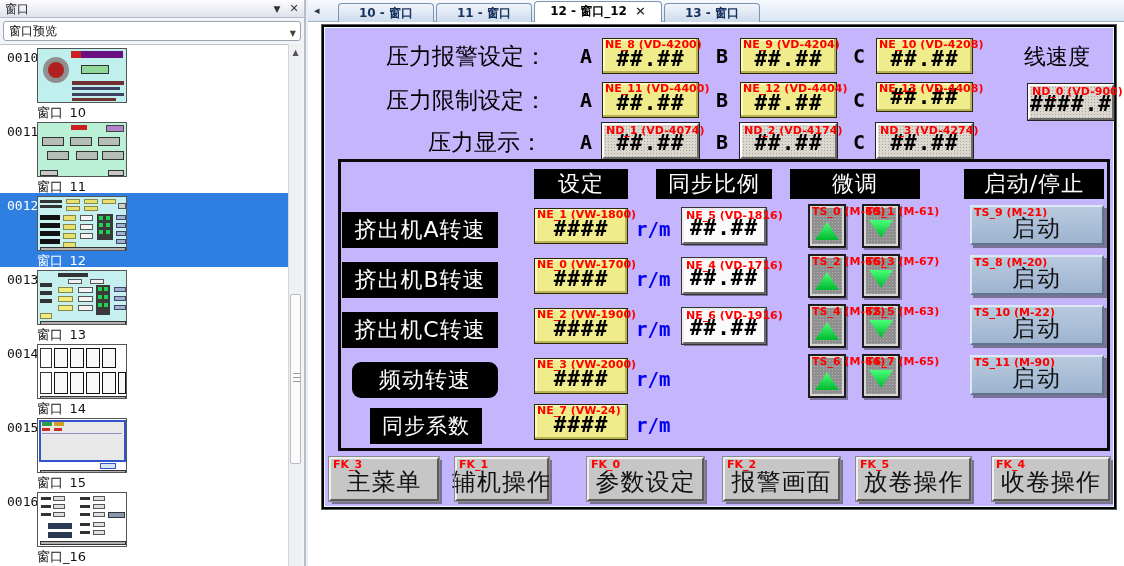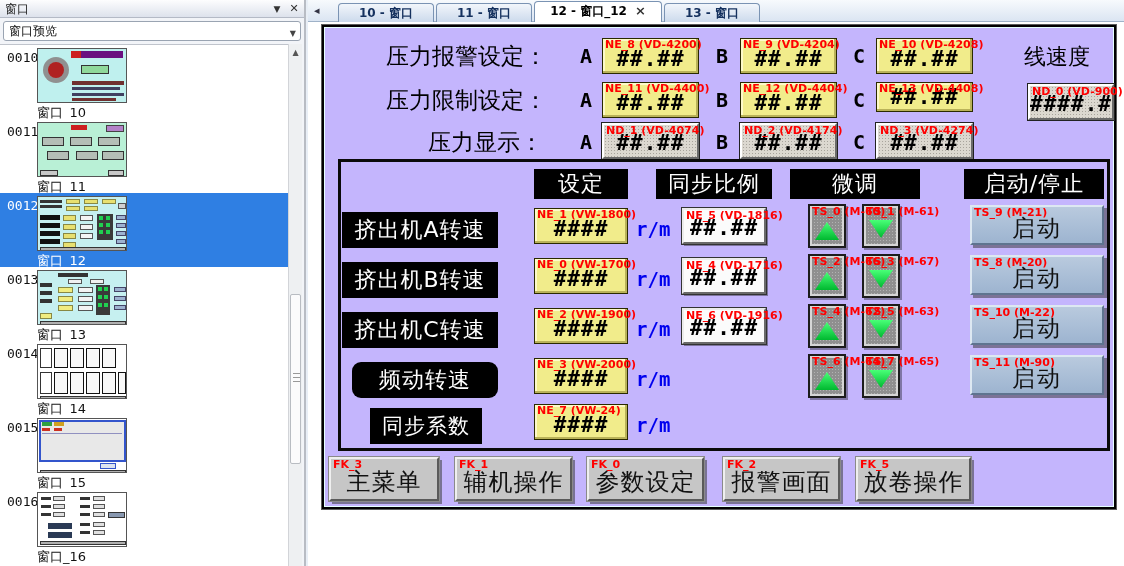--- a/index.html
+++ b/index.html
@@ -494,33 +494,37 @@
         <div class="fld yellow" style="left:210px;top:377px;width:94px;height:36px;">
           <span class="tag">NE_7 (VW-24)</span>
           <span class="val">####</span>
         </div>
         <span class="unit" style="left:312px;top:387px;">r/m</span>
 
         <div class="navbtn" style="left:5px;top:430px;width:110px;">
           <span class="tag">FK_3</span>
           <span class="lbl">主菜单</span>
         </div>
-        <div class="navbtn" style="left:131px;top:430px;width:117px;">
+        <div class="navbtn" style="left:131px;top:430px;width:94px;">
           <span class="tag">FK_1</span>
           <span class="lbl">辅机操作</span>
         </div>
         <div class="navbtn" style="left:263px;top:430px;width:117px;">
           <span class="tag">FK_0</span>
           <span class="lbl">参数设定</span>
         </div>
         <div class="navbtn" style="left:399px;top:430px;width:117px;">
           <span class="tag">FK_2</span>
           <span class="lbl">报警画面</span>
         </div>
         <div class="navbtn" style="left:532px;top:430px;width:115px;">
           <span class="tag">FK_5</span>
           <span class="lbl">放卷操作</span>
         </div>
+        <div class="navbtn" style="left:668px;top:430px;width:118px;">
+          <span class="tag">FK_4</span>
+          <span class="lbl">收卷操作</span>
+        </div>
 
       </div>
     </div>
   </div>
 </div>
 
 </body></html>

